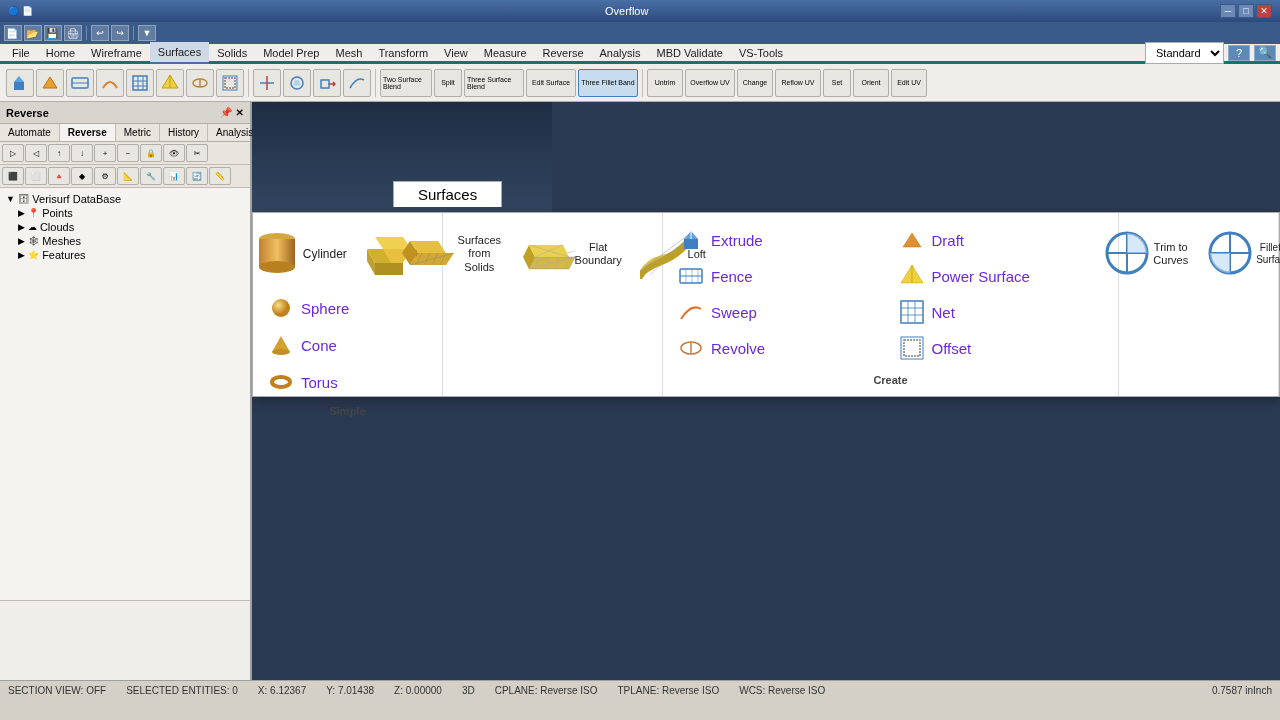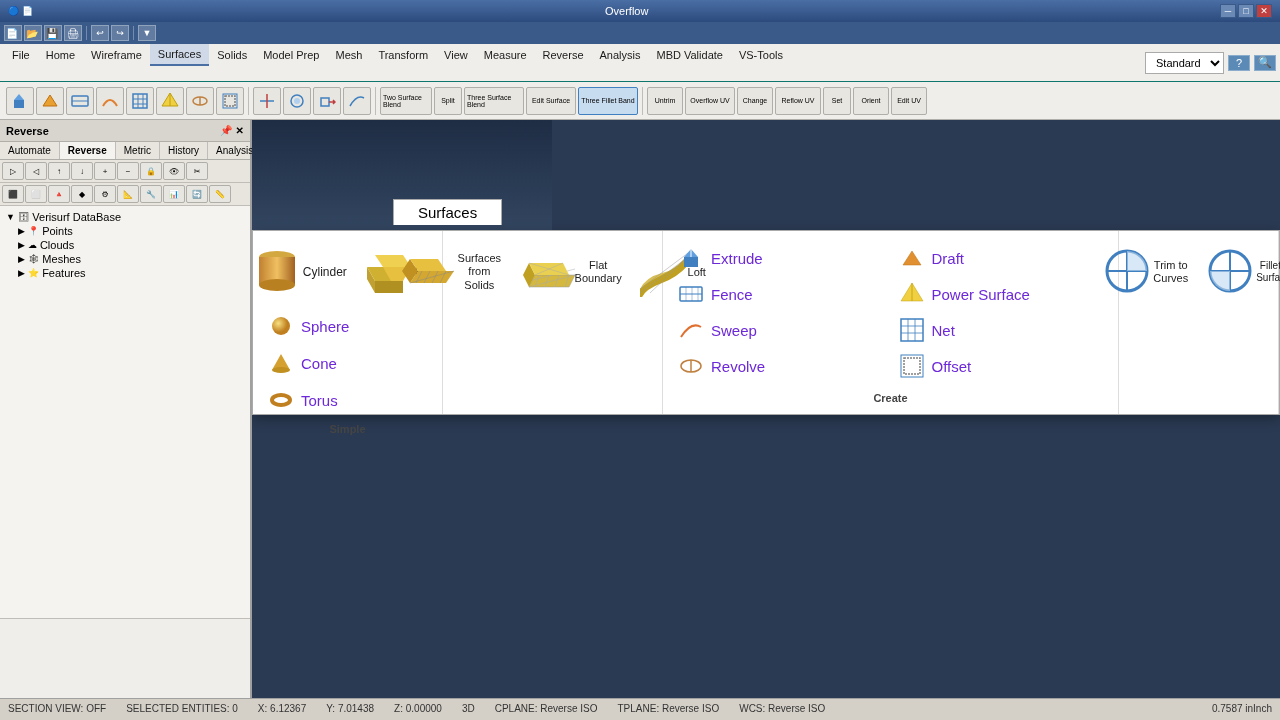--- a/index.html
+++ b/index.html
@@ -22,24 +22,25 @@
       background: #6a8ab5;
       border: 1px solid #3a5a8a;
       color: white;
       font-size: 9px;
       display: flex; align-items: center; justify-content: center;
       cursor: pointer;
     }
 
     
     #menubar {
-      height: 38px;
+      height: 20px;
       background: #f0eeea;
       display: flex;
-      border-bottom: 1px solid #0f766e;
+      align-items: center;
+      border-bottom: 3px solid #0f766e;
       padding: 0 4px;
     }
     .menu-item {
       padding: 2px 8px;
       font-size: 11px;
       color: #1a1a1a;
       cursor: pointer;
       height: 22px;
       display: flex; align-items: center;
     }

